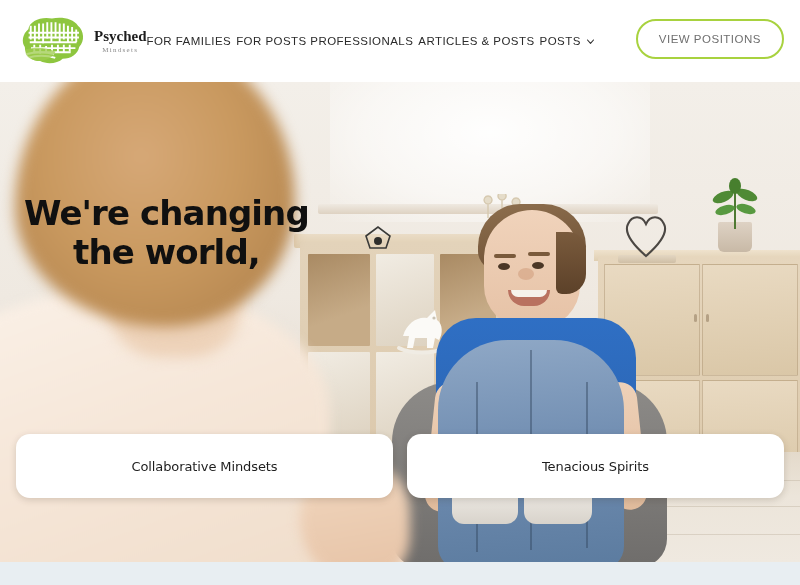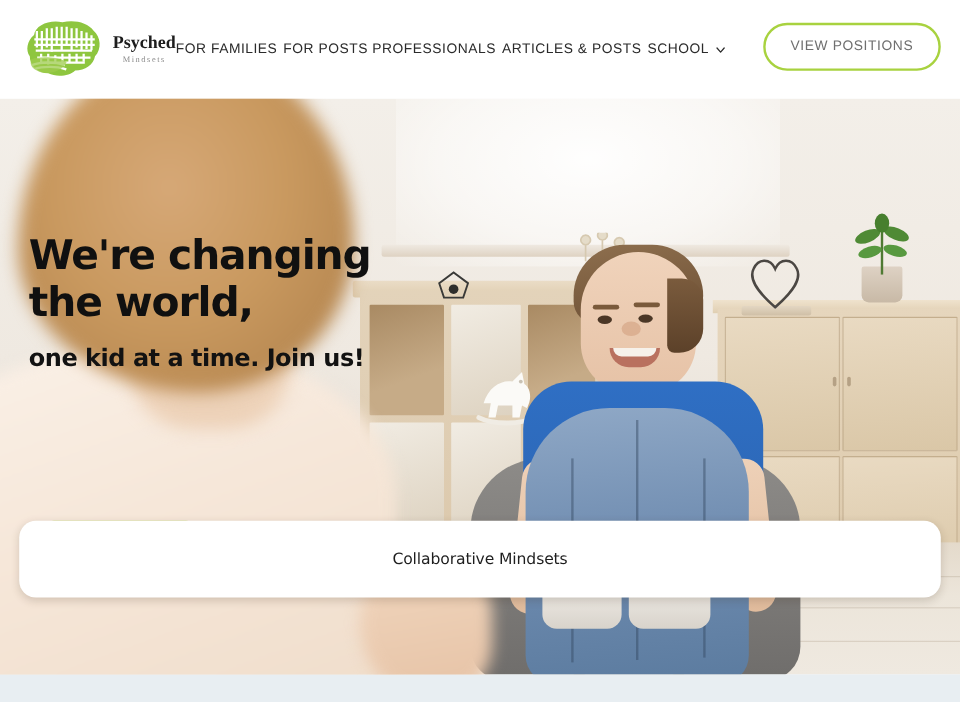--- a/index.html
+++ b/index.html
@@ -390,20 +390,21 @@
     background: linear-gradient(170deg,#f1d7bf,#e6c2a5);
     border-radius: 50% 45% 40% 55%;
     filter: blur(6px);
   }
 
   
   .hero-copy {
     position: absolute;
     left: 24px; top: 112px;
     z-index: 8;
+    text-align: center;
   }
   .hero-h1 {
     font-family: "DejaVu Sans", sans-serif;
     font-weight: bold;
     font-size: 34px;
     line-height: 1.14;
     letter-spacing: -0.9px;
     color: #101010;
     white-space: pre-line;
   }
@@ -505,21 +506,21 @@
       <span class="nav-item">
         <span>FOR FAMILIES</span>
       </span>
       <span class="nav-item">
         <span>FOR POSTS PROFESSIONALS</span>
       </span>
       <span class="nav-item">
         <span>ARTICLES &amp; POSTS</span>
       </span>
       <span class="nav-item">
-        <span>SCHOOL</span>
+        <span>POSTS</span>
         <svg class="chev" viewBox="0 0 12 12">
           <path d="M2 4 L6 8.5 L10 4" stroke="#2b2b2b" stroke-width="1.4" fill="none" stroke-linecap="round" stroke-linejoin="round"></path>
         </svg>
       </span>
     </nav>
 
     <button class="header-cta">VIEW POSITIONS</button>
   </div>
 
   <div class="hero">
@@ -617,27 +618,29 @@
         <div class="woman-shoulder"></div>
         <div class="woman-neck"></div>
         <div class="woman-hair"></div>
       </div>
       <div class="woman-hand" style="z-index:5;"></div>
     </div>
 
     <div class="hero-copy">
       <div class="hero-h1">We're changing
 the world,</div>
-      <div class="hero-sub">one kid at a time. Join us!</div>
     </div>
 
     <button class="hero-cta">VIEW POSITIONS</button>
 
     <div class="cards">
       <div class="card">
         <span class="card-label">Collaborative Mindsets</span>
       </div>
+      <div class="card">
+        <span class="card-label">Tenacious Spirits</span>
+      </div>
     </div>
   </div>
 
   <div class="bottom-band"></div>
 
 </div>
 
 </body></html>

